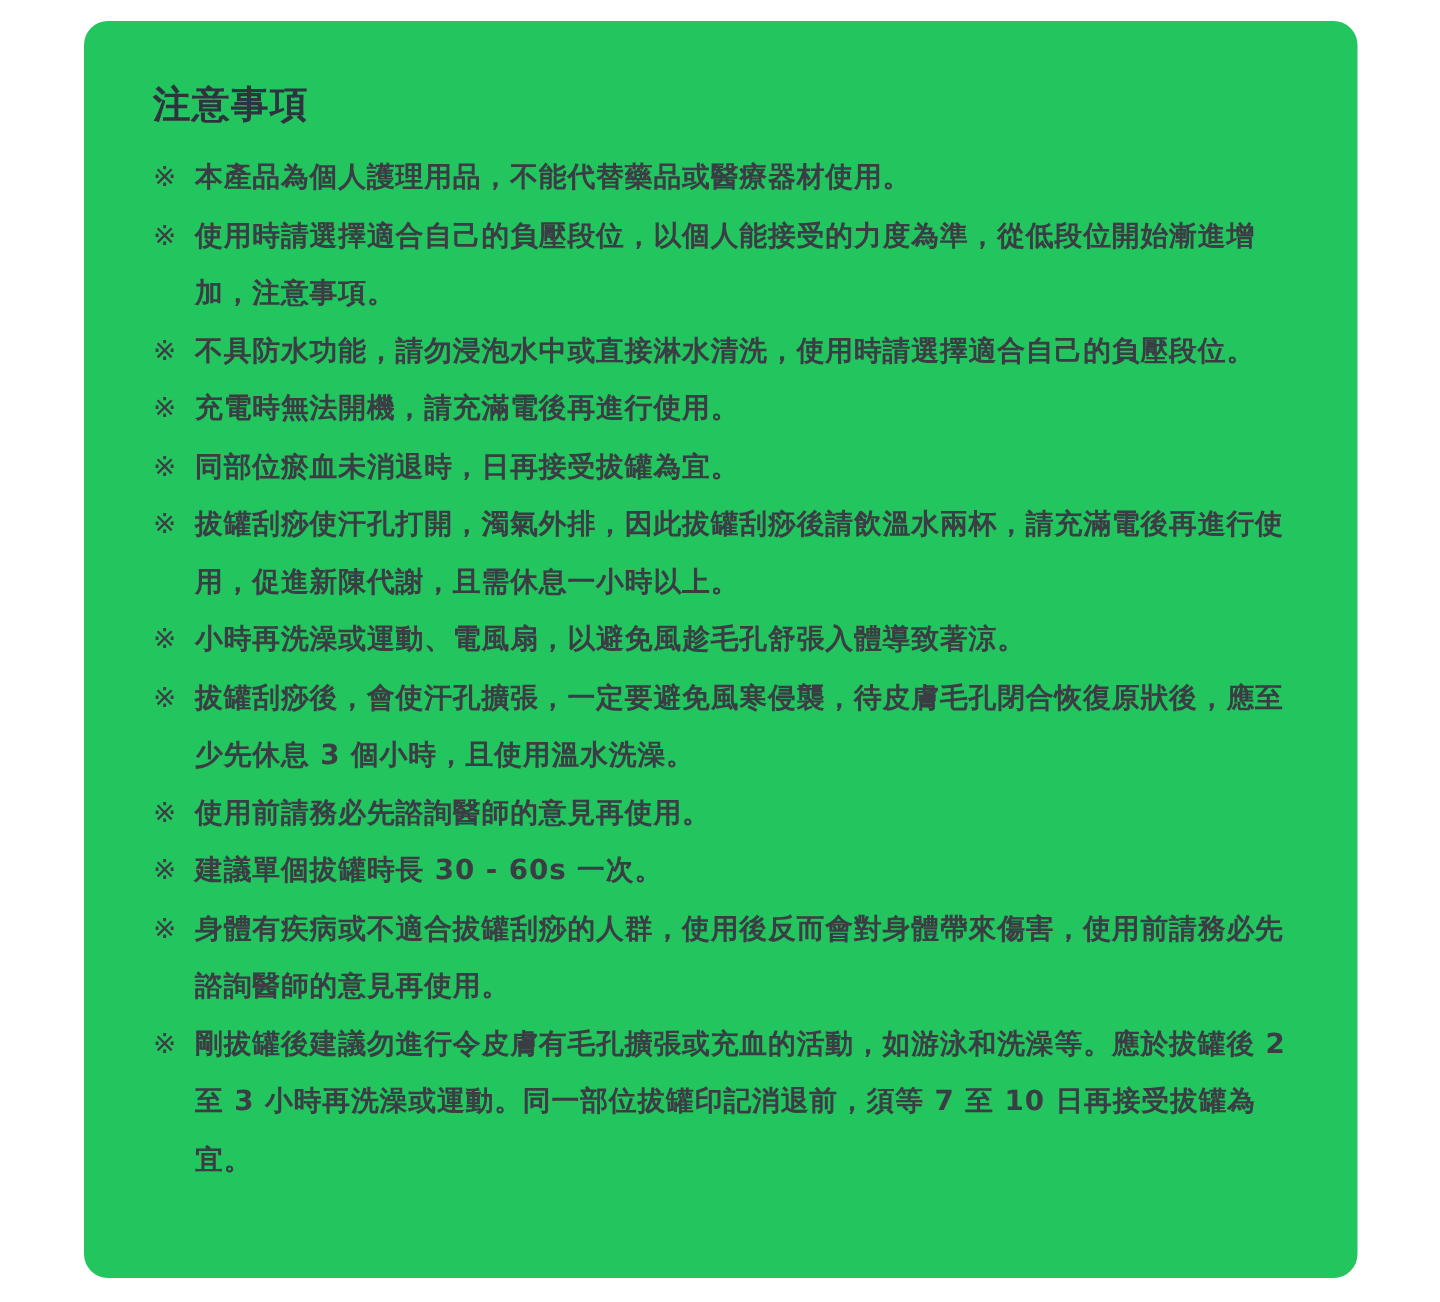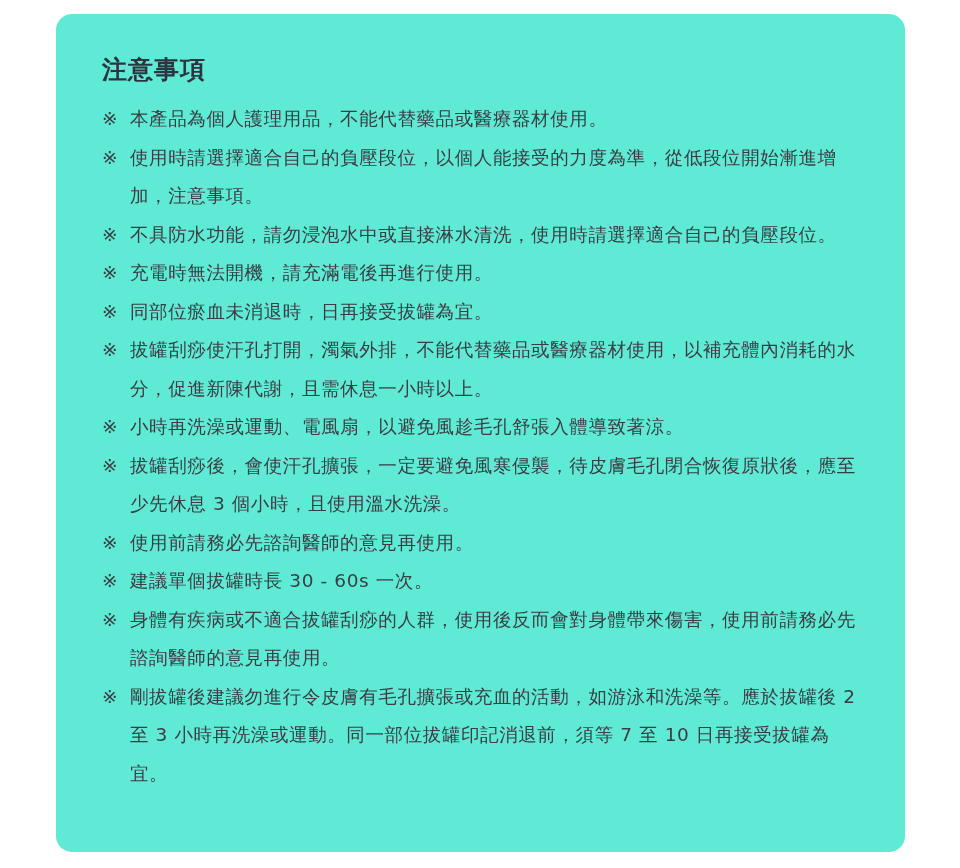--- a/index.html
+++ b/index.html
@@ -9,21 +9,21 @@
       width: 960px;
       height: 868px;
       overflow: hidden;
     }
     .card {
       position: absolute;
       left: 56px;
       top: 14px;
       width: 849px;
       height: 838px;
-      background: #5eead4;
+      background: #22c55e;
       border-radius: 16px;
       box-sizing: border-box;
       padding: 38px 44px 0 46px;
       font-family: "DejaVu Sans", "Liberation Sans", sans-serif;
       color: #3b3d44;
     }
     .title {
       font-size: 25px;
       font-weight: bold;
       color: #2e3340;
@@ -44,20 +44,21 @@
       letter-spacing: 0.6px;
     }
     .mark {
       flex: 0 0 28px;
       width: 28px;
       color: #3b3d44;
     }
     .note-text {
       flex: 1 1 auto;
       max-width: 734px;
+      font-weight: bold;
     }
   </style>
 </head>
 <body>
 
 <div class="card">
   <h2 class="title">注意事項</h2>
   <ul class="notes">
     <li class="note">
       <span class="mark">※</span>
@@ -74,21 +75,21 @@
     <li class="note">
       <span class="mark">※</span>
       <span class="note-text">充電時無法開機，請充滿電後再進行使用。</span>
     </li>
     <li class="note">
       <span class="mark">※</span>
       <span class="note-text">同部位瘀血未消退時，日再接受拔罐為宜。</span>
     </li>
     <li class="note">
       <span class="mark">※</span>
-      <span class="note-text">拔罐刮痧使汗孔打開，濁氣外排，不能代替藥品或醫療器材使用，以補充體內消耗的水分，促進新陳代謝，且需休息一小時以上。</span>
+      <span class="note-text">拔罐刮痧使汗孔打開，濁氣外排，因此拔罐刮痧後請飲溫水兩杯，請充滿電後再進行使用，促進新陳代謝，且需休息一小時以上。</span>
     </li>
     <li class="note">
       <span class="mark">※</span>
       <span class="note-text">小時再洗澡或運動、電風扇，以避免風趁毛孔舒張入體導致著涼。</span>
     </li>
     <li class="note">
       <span class="mark">※</span>
       <span class="note-text">拔罐刮痧後，會使汗孔擴張，一定要避免風寒侵襲，待皮膚毛孔閉合恢復原狀後，應至少先休息 3 個小時，且使用溫水洗澡。</span>
     </li>
     <li class="note">

